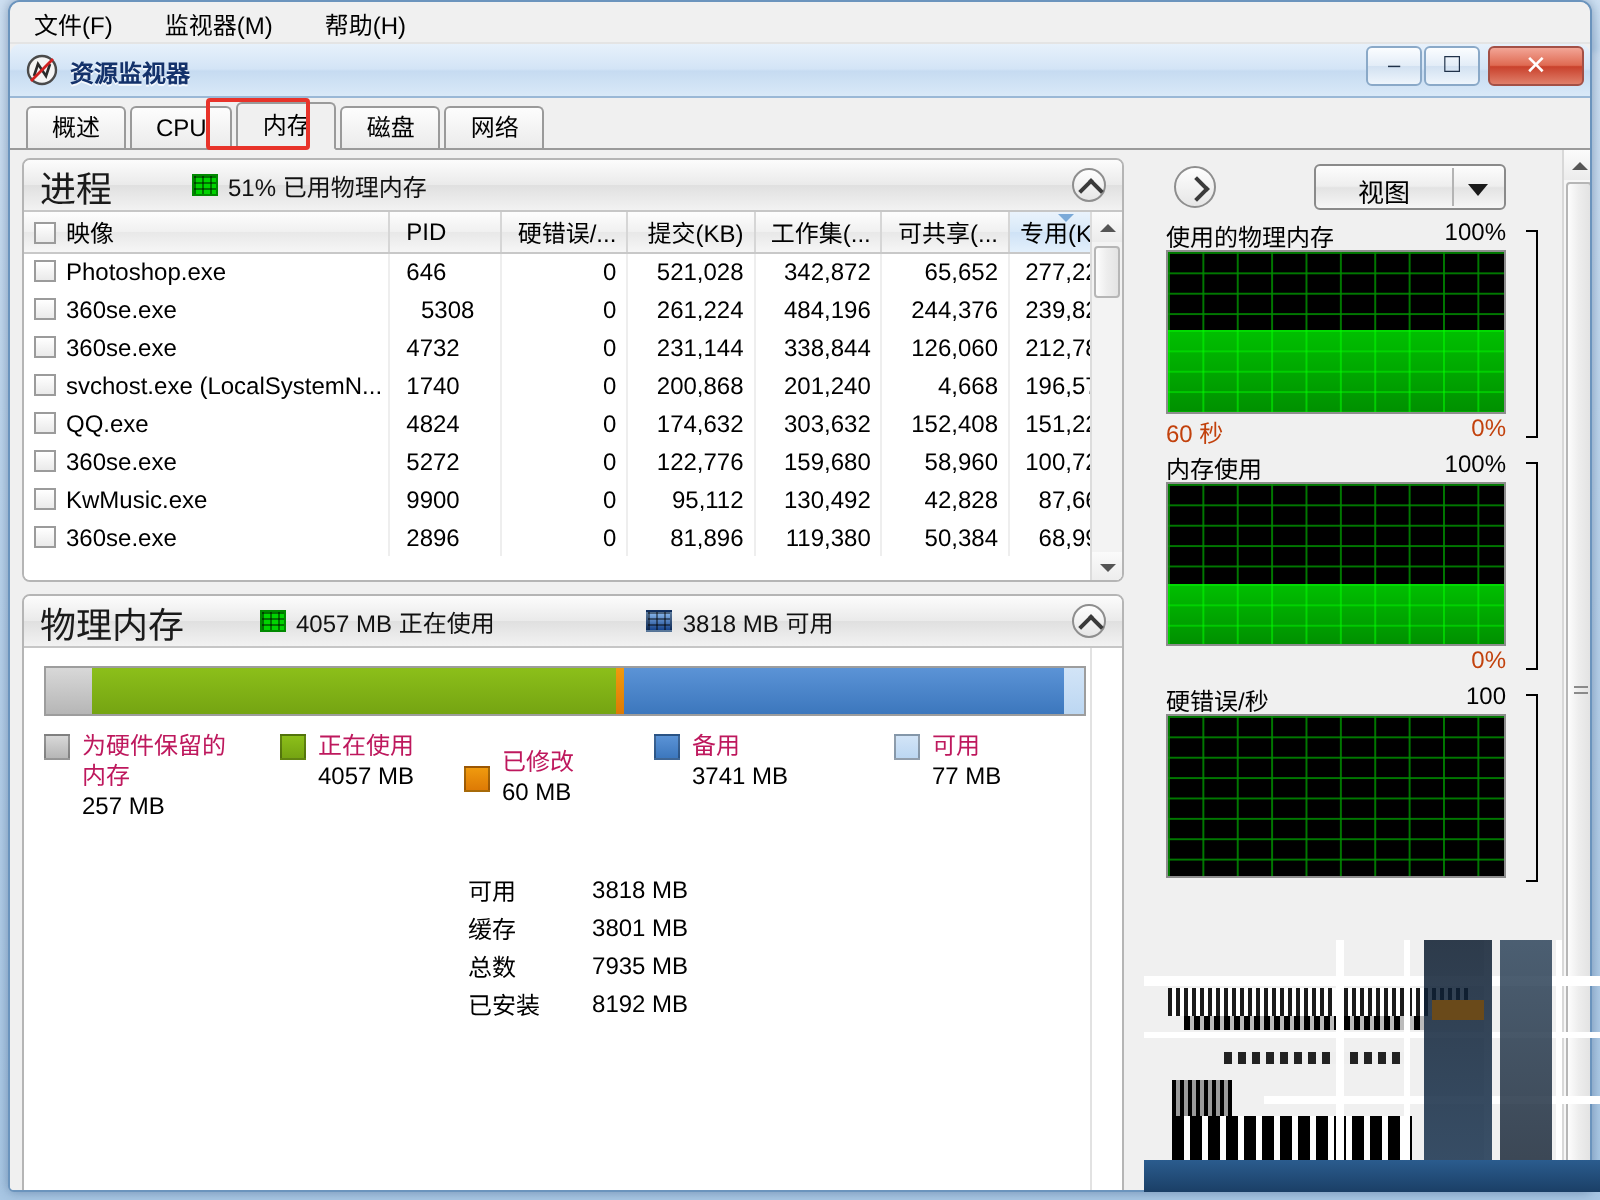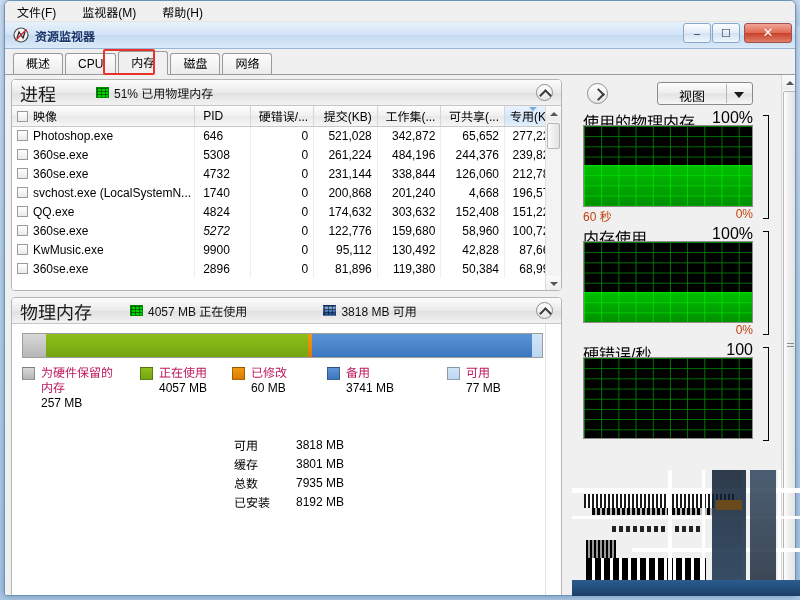--- a/index.html
+++ b/index.html
@@ -291,21 +291,21 @@
   #view-btn .caret {
     position: absolute; right: 8px; top: 9px;
     width: 0; height: 0;
     border-left: 5px solid transparent; border-right: 5px solid transparent;
     border-top: 6px solid #1a1a1a;
   }
 
   .graph-block { position: relative; margin: 0 0 2px 0; padding: 0 24px 0 10px; }
   .graph-head {
     position: relative; height: 16px;
-    font-size: 16px; color: #000;
+    font-size: 12px; color: #000;
   }
   .graph-head .gtitle { position: absolute; left: 0; top: 0; }
   .graph-head .gmax { position: absolute; right: 0; top: 0; }
   .graph-foot {
     position: relative; height: 16px; font-size: 12px; color: #c2410c;
   }
   .graph-foot .gleft { position: absolute; left: 0; top: 0; }
   .graph-foot .gright { position: absolute; right: 0; top: 0; }
   .plot {
     position: relative; height: 82px;
@@ -435,21 +435,21 @@
                   <td class="left"><span class="cb"></span><span>Photoshop.exe</span></td>
                   <td class="left" style="padding-left: 8px;">646</td>
                   <td>0</td>
                   <td>521,028</td>
                   <td>342,872</td>
                   <td>65,652</td>
                   <td style="border-right: none;">277,220</td>
                 </tr>
                 <tr>
                   <td class="left"><span class="cb"></span><span>360se.exe</span></td>
-                  <td class="left" style="padding-left: 8px;">5308</td>
+                  <td class="left" style="padding-left: 8px; text-align: center;">5308</td>
                   <td>0</td>
                   <td>261,224</td>
                   <td>484,196</td>
                   <td>244,376</td>
                   <td style="border-right: none;">239,820</td>
                 </tr>
                 <tr>
                   <td class="left"><span class="cb"></span><span>360se.exe</span></td>
                   <td class="left" style="padding-left: 8px;">4732</td>
                   <td>0</td>
@@ -471,21 +471,21 @@
                   <td class="left"><span class="cb"></span><span>QQ.exe</span></td>
                   <td class="left" style="padding-left: 8px;">4824</td>
                   <td>0</td>
                   <td>174,632</td>
                   <td>303,632</td>
                   <td>152,408</td>
                   <td style="border-right: none;">151,224</td>
                 </tr>
                 <tr>
                   <td class="left"><span class="cb"></span><span>360se.exe</span></td>
-                  <td class="left" style="padding-left: 8px; font-style: italic;">5272</td>
+                  <td class="left" style="padding-left: 8px;">5272</td>
                   <td>0</td>
                   <td>122,776</td>
                   <td>159,680</td>
                   <td>58,960</td>
                   <td style="border-right: none;">100,720</td>
                 </tr>
                 <tr>
                   <td class="left"><span class="cb"></span><span>KwMusic.exe</span></td>
                   <td class="left" style="padding-left: 8px;">9900</td>
                   <td>0</td>
@@ -545,21 +545,21 @@
                   <div class="val">257 MB</div>
                 </div>
               </div>
               <div class="leg" style="width: 92px;">
                 <span class="box green"></span>
                 <div>
                   <div class="txt">正在使用</div>
                   <div class="val">4057 MB</div>
                 </div>
               </div>
-              <div class="leg" style="width: 95px;">
+              <div class="leg" style="width: 95px; align-items: center;">
                 <span class="box orng"></span>
                 <div>
                   <div class="txt">已修改</div>
                   <div class="val">60 MB</div>
                 </div>
               </div>
               <div class="leg" style="width: 120px;">
                 <span class="box blue"></span>
                 <div>
                   <div class="txt">备用</div>

